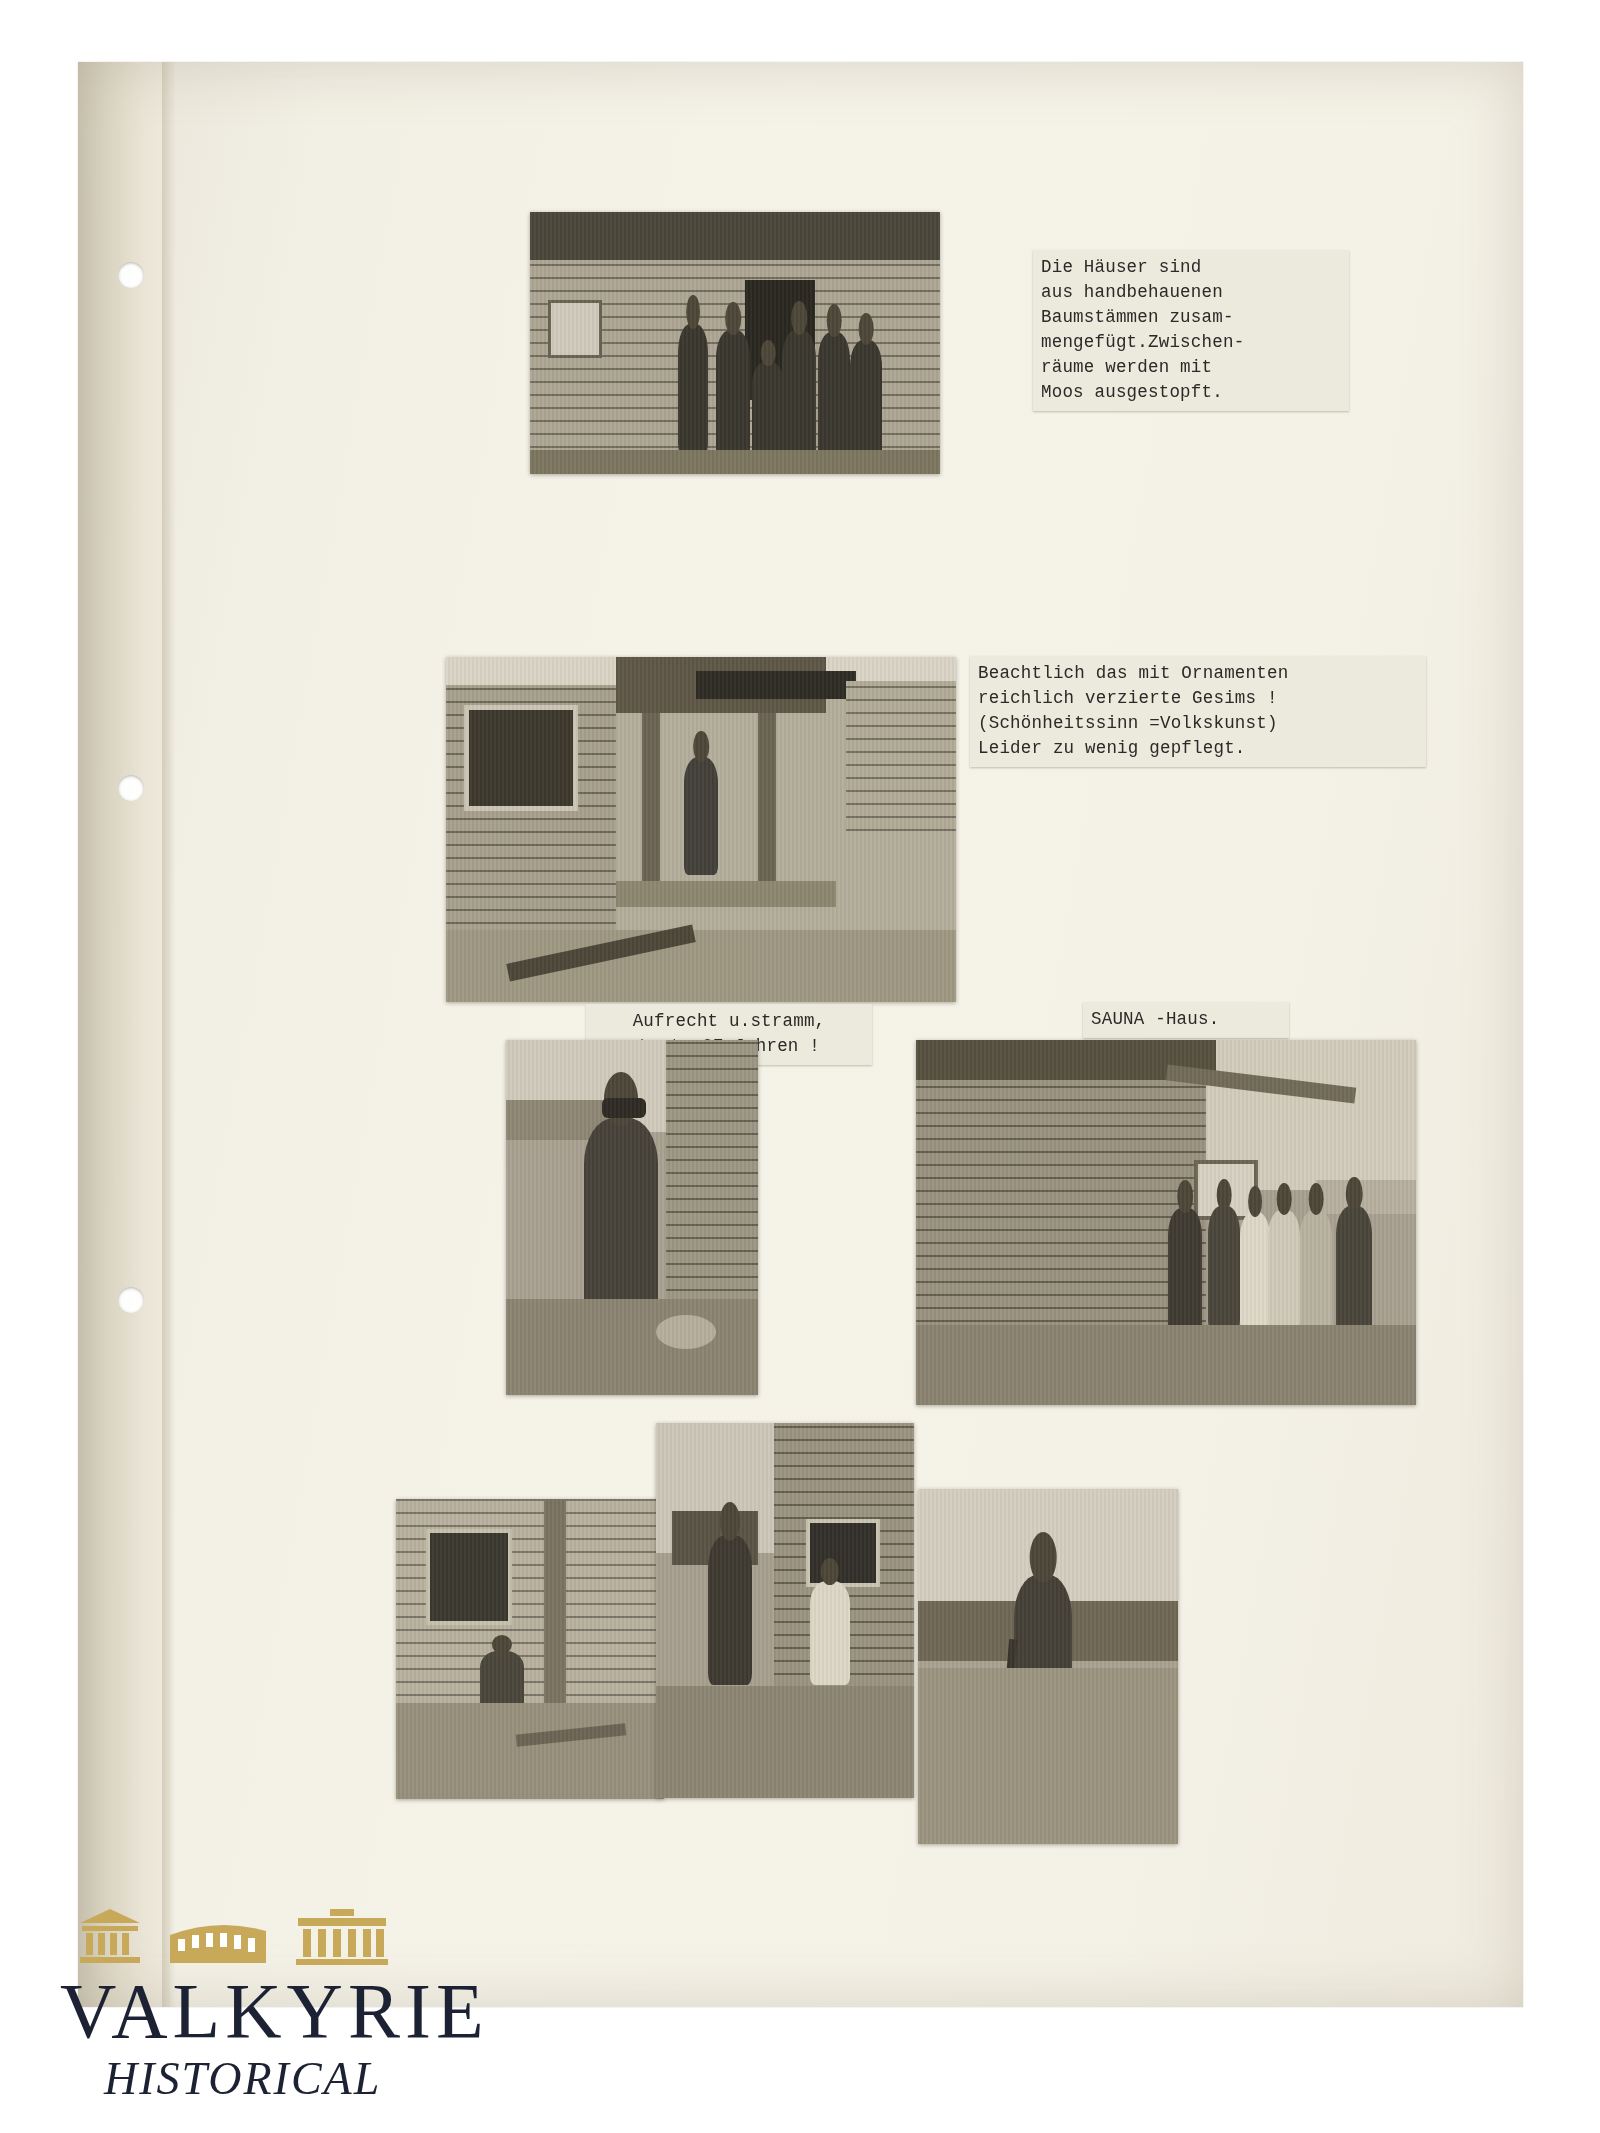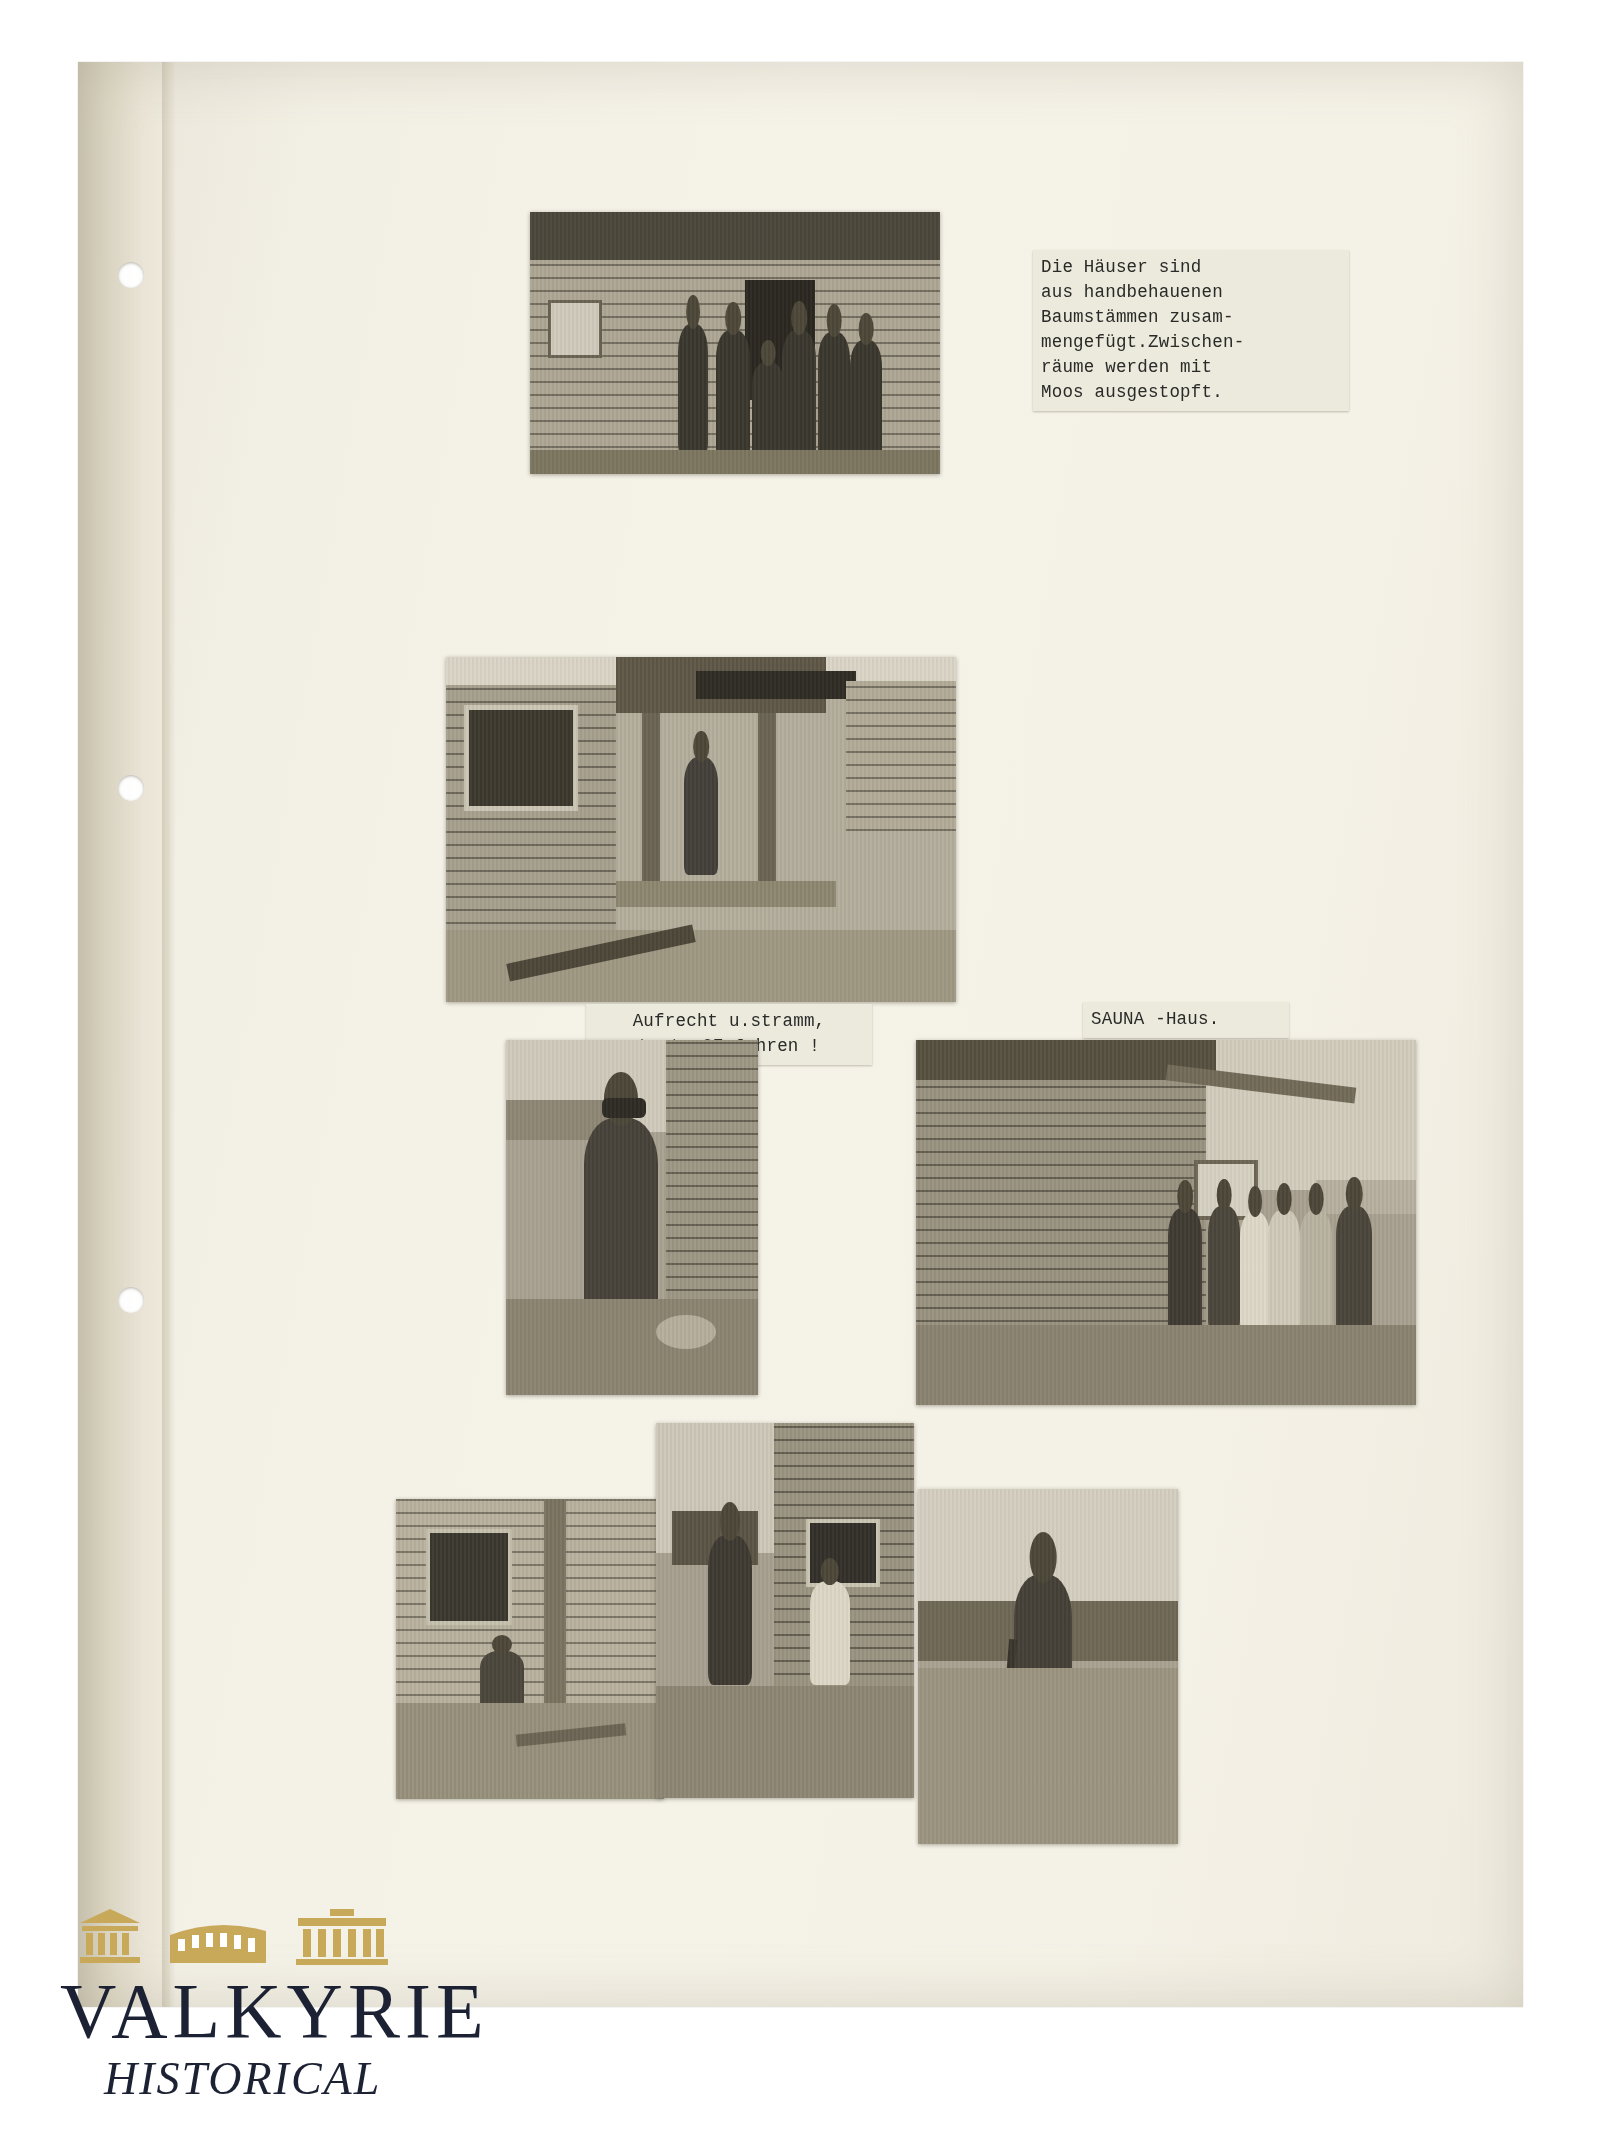--- a/index.html
+++ b/index.html
@@ -174,20 +174,24 @@
     <div style="position:absolute;left:196px;top:56px;width:18px;height:180px;background:#6b6454;"></div>
     <div style="position:absolute;left:312px;top:56px;width:18px;height:180px;background:#6b6454;"></div>
     <div class="fig" style="left:238px;top:100px;width:34px;height:118px;background:#43403a;"></div>
     <div style="position:absolute;left:170px;top:224px;right:120px;height:26px;background:#8d8670;"></div>
     <div class="logs" style="left:400px;top:24px;right:0;height:150px;background-color:#a8a18b;"></div>
     <div style="position:absolute;left:0;bottom:0;right:0;height:72px;background:#9f9883;"></div>
     <div style="position:absolute;left:60px;bottom:40px;width:190px;height:18px;background:#4d4739;transform:rotate(-12deg);"></div>
     <div class="grain"></div>
   </div>
 
+  <div class="caption" style="left:892px; top:594px; width:440px;"><span>Beachtlich das mit Ornamenten
+reichlich verzierte Gesims !
+(Schönheitssinn =Volkskunst)
+Leider zu wenig gepflegt.</span></div>
 
   <div class="caption" style="left:508px; top:942px; width:270px; text-align:center;">Aufrecht u.stramm,
 trotz 87 Jahren !</div>
 
   <div class="caption" style="left:1005px; top:940px; width:190px;">SAUNA -Haus.</div>
 
   <div class="photo" style="left:428px; top:978px; width:252px; height:355px; background:#a9a291;">
     <div class="sky" style="top:0;height:92px;background:#cfcabb;"></div>
     <div style="position:absolute;left:0;top:60px;width:110px;height:40px;background:#8f8775;"></div>
     <div class="logs" style="left:160px;top:0;right:0;bottom:0;background-color:#928a76;"></div>

